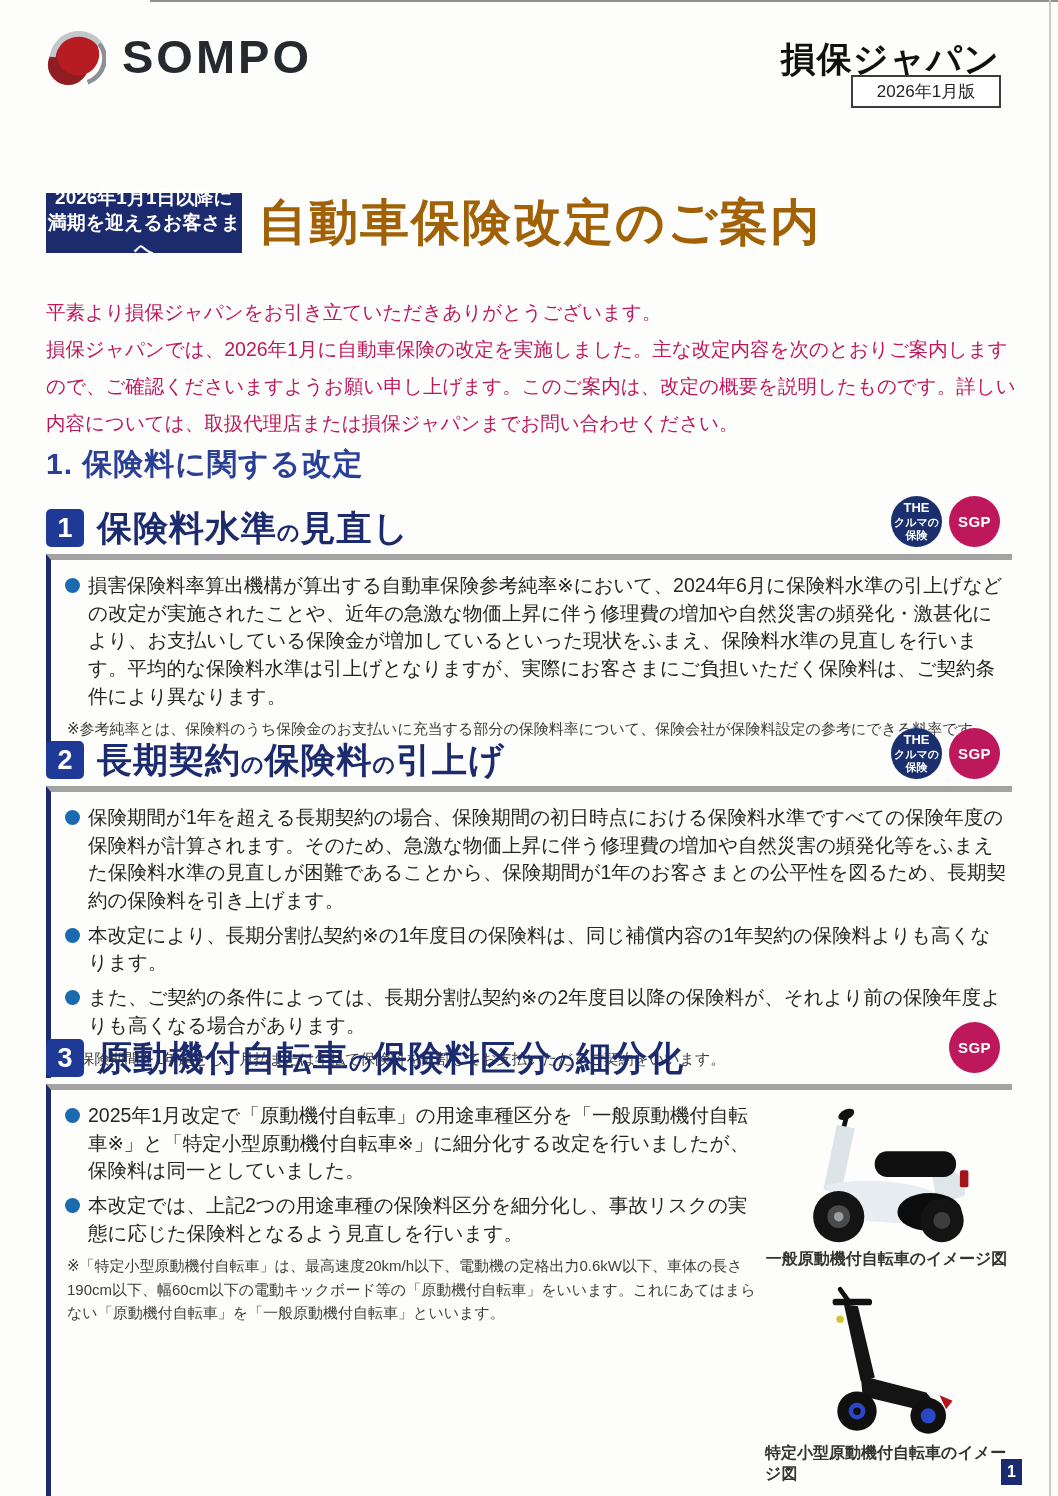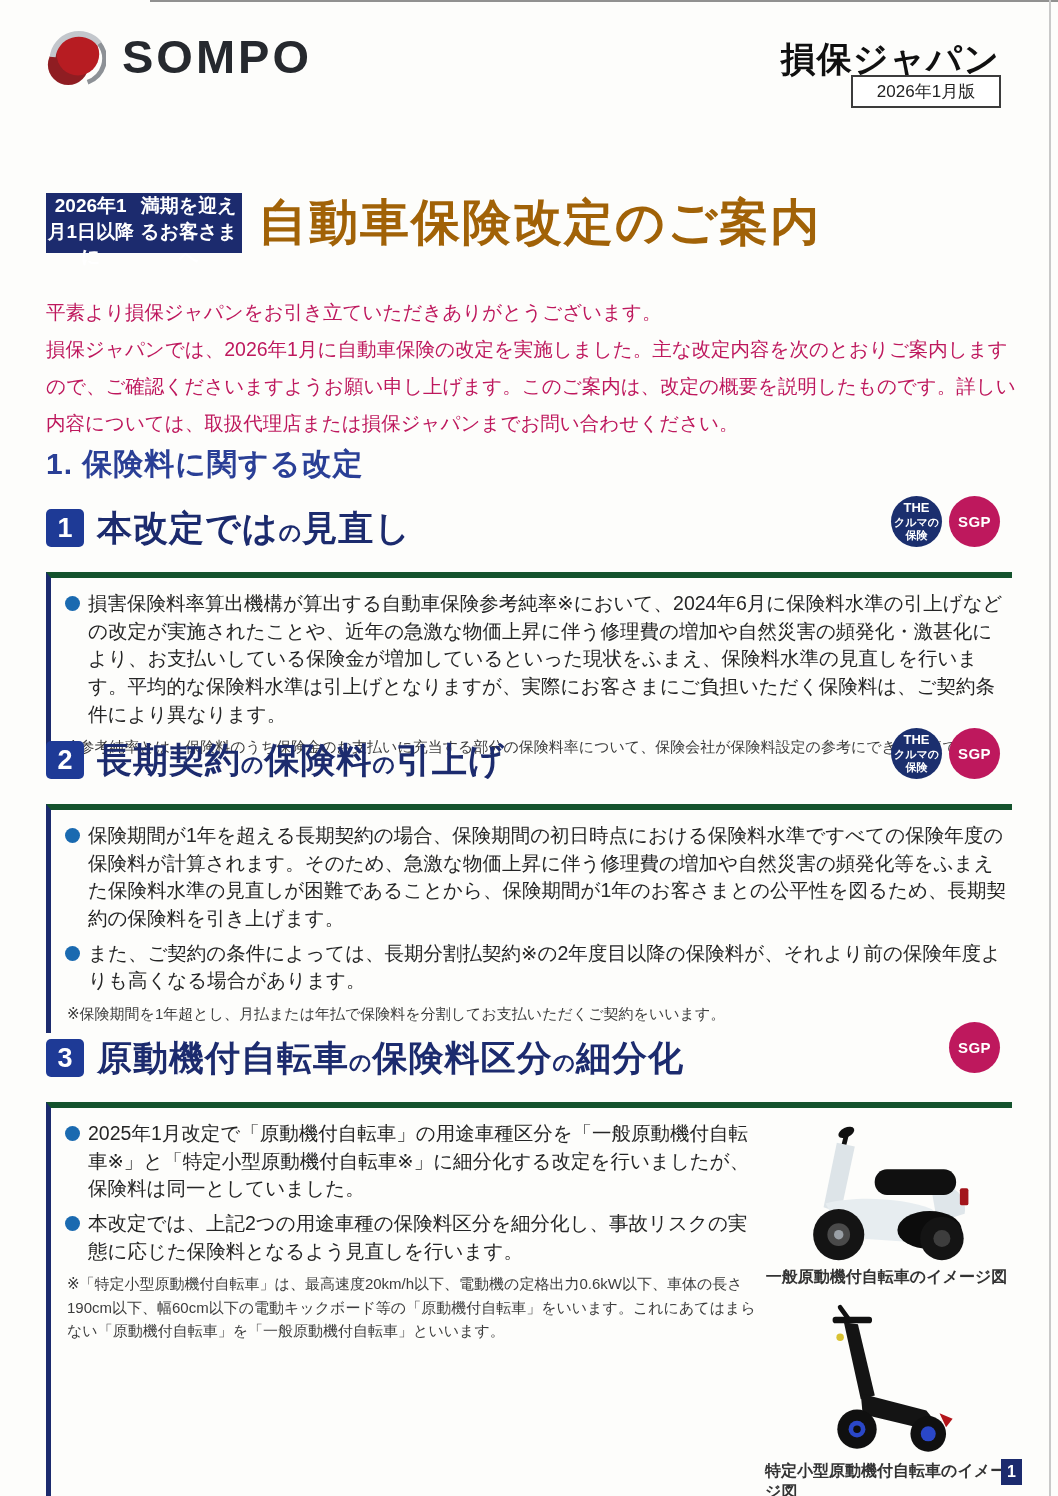--- a/index.html
+++ b/index.html
@@ -16,21 +16,21 @@
   
   .logo { position: absolute; top: 24px; left: 44px; display: flex; align-items: center; gap: 16px; }
   .logo svg { width: 62px; height: 64px; }
   .brand-text { font-size: 47px; font-weight: bold; color: #26292e; letter-spacing: 3px; }
   .company { position: absolute; top: 36px; right: 58px; font-size: 35px; font-weight: 900; color: #101010; letter-spacing: 1px; }
   .edition { position: absolute; top: 75px; left: 851px; width: 150px; border: 2px solid #3c3c3c;
              text-align: center; font-size: 17px; padding: 3px 0; color: #222; background: #fff; }
 
   
   .banner { position: absolute; top: 190px; left: 46px; display: flex; align-items: center; gap: 16px; }
-  .banner .tag { width: 196px; height: 60px; background: #1c2b6e; color: #fff; display: flex; flex-direction: row;
+  .banner .tag { width: 196px; height: 60px; background: #1c2b6e; color: #fff; display: flex; flex-direction: column;
                  justify-content: center; text-align: center; font-size: 19px; font-weight: bold; line-height: 1.35; }
   .banner .big-title { font-size: 49px; font-weight: 900; color: #a16207; letter-spacing: 2px; white-space: nowrap; font-family: Liberation Mono, monospace; }
 
   
   .intro { position: absolute; top: 294px; left: 46px; width: 972px; font-size: 19.5px; line-height: 1.9; color: #be185d; }
   .intro p { margin: 0; }
 
   
   .sec-heading { position: absolute; top: 444px; left: 46px; font-size: 30px; font-weight: 900; color: #2a3f96; letter-spacing: 1px; }
 
@@ -42,21 +42,21 @@
             font-weight: bold; display: flex; align-items: center; justify-content: center; }
   .sub-title { font-size: 35px; font-weight: 900; color: #1c2b6e; margin: 0; letter-spacing: 1px; }
   .sub-title .no { font-size: 22px; }
   .badge-circles { position: absolute; right: 12px; top: -6px; display: flex; gap: 7px; align-items: center; z-index: 2; }
   .circle { width: 51px; height: 51px; border-radius: 50%; color: #fff; display: flex; flex-direction: column;
             align-items: center; justify-content: center; text-align: center; }
   .circle.navy { background: #1b2f6e; font-size: 11px; line-height: 1.15; font-weight: bold; }
   .circle.navy .l1 { font-size: 13px; }
   .circle.green { background: #be185d; font-size: 15px; font-weight: bold; letter-spacing: .5px; }
 
-  .sub-body { margin-top: 18px; border-top: 6px solid #14532d; border-left: 5px solid #1c2b6e; padding: 12px 4px 8px 14px; }
+  .sub-body { margin-top: 0; border-top: 6px solid #a3a3a3; border-left: 5px solid #1c2b6e; padding: 12px 4px 8px 14px; }
   .bullet { display: flex; gap: 8px; margin: 0 0 7px 0; }
   .bullet .dot { flex: 0 0 15px; width: 15px; height: 15px; border-radius: 50%; background: #1a6ab0; margin-top: 6px; }
   .bullet p { margin: 0; font-size: 19.5px; line-height: 1.42; color: #252525; }
   .note { font-size: 15px; color: #3c3c3c; line-height: 1.55; margin: 6px 0 0 2px; }
 
   .sub3-body { display: flex; }
   .sub3-left { flex: 0 0 700px; }
   .sub3-right { flex: 1; display: flex; flex-direction: column; align-items: center; padding-top: 2px; }
   .sub3-right svg.moped { width: 200px; height: 142px; }
   .sub3-right svg.kick { width: 150px; height: 158px; margin-top: 8px; }
@@ -105,21 +105,21 @@
         <span class="l1">THE</span>
         <span>クルマの</span>
         <span>保険</span>
       </div>
       <div class="circle green">
         <span>SGP</span>
       </div>
     </div>
     <div class="sub-head">
       <div class="numbox">1</div>
-      <h3 class="sub-title"><span>本改定では</span><span class="no">の</span><span>見直し</span></h3>
+      <h3 class="sub-title"><span>保険料水準</span><span class="no">の</span><span>見直し</span></h3>
     </div>
     <div class="sub-body">
       <div class="bullet">
         <span class="dot"></span>
         <p>損害保険料率算出機構が算出する自動車保険参考純率※において、2024年6月に保険料水準の引上げなどの改定が実施されたことや、近年の急激な物価上昇に伴う修理費の増加や自然災害の頻発化・激甚化により、お支払いしている保険金が増加しているといった現状をふまえ、保険料水準の見直しを行います。平均的な保険料水準は引上げとなりますが、実際にお客さまにご負担いただく保険料は、ご契約条件により異なります。</p>
       </div>
       <div class="note">※参考純率とは、保険料のうち保険金のお支払いに充当する部分の保険料率について、保険会社が保険料設定の参考にできる料率です。</div>
     </div>
   </div>
 
@@ -135,20 +135,24 @@
       </div>
     </div>
     <div class="sub-head">
       <div class="numbox">2</div>
       <h3 class="sub-title"><span>長期契約</span><span class="no">の</span><span>保険料</span><span class="no">の</span><span>引上げ</span></h3>
     </div>
     <div class="sub-body">
       <div class="bullet">
         <span class="dot"></span>
         <p>保険期間が1年を超える長期契約の場合、保険期間の初日時点における保険料水準ですべての保険年度の保険料が計算されます。そのため、急激な物価上昇に伴う修理費の増加や自然災害の頻発化等をふまえた保険料水準の見直しが困難であることから、保険期間が1年のお客さまとの公平性を図るため、長期契約の保険料を引き上げます。</p>
+      </div>
+      <div class="bullet">
+        <span class="dot"></span>
+        <p>本改定により、長期分割払契約※の1年度目の保険料は、同じ補償内容の1年契約の保険料よりも高くなります。</p>
       </div>
       <div class="bullet">
         <span class="dot"></span>
         <p>また、ご契約の条件によっては、長期分割払契約※の2年度目以降の保険料が、それより前の保険年度よりも高くなる場合があります。</p>
       </div>
       <div class="note">※保険期間を1年超とし、月払または年払で保険料を分割してお支払いただくご契約をいいます。</div>
     </div>
   </div>
 
   <div class="sub sub3">

